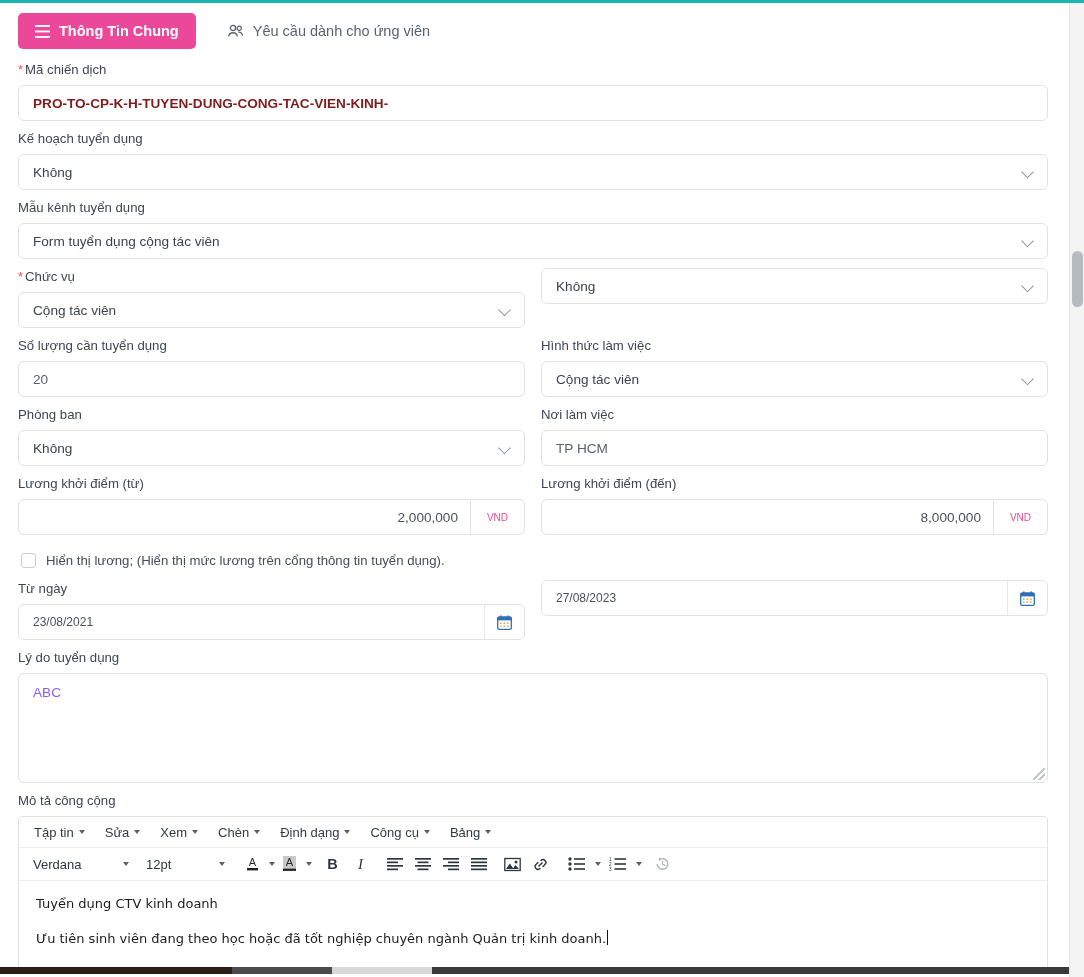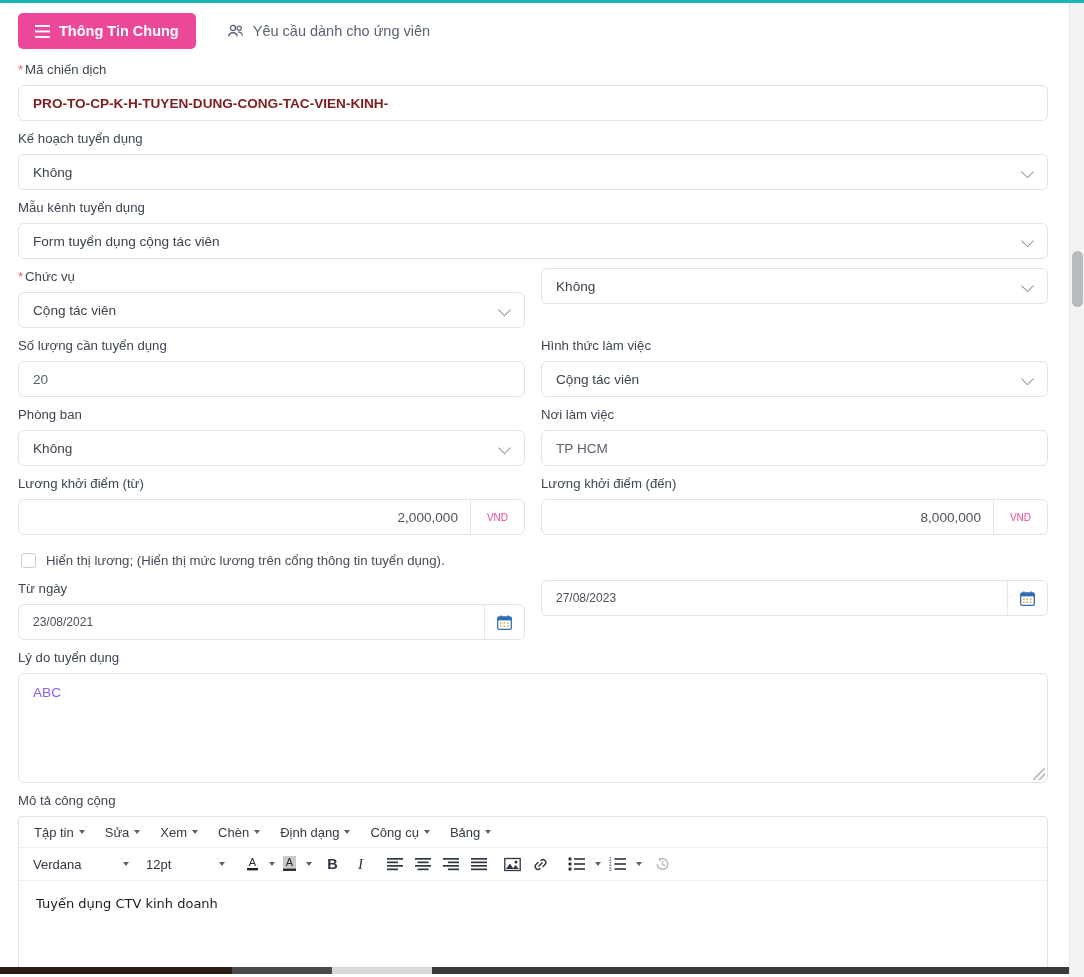--- a/index.html
+++ b/index.html
@@ -617,20 +617,21 @@
               <svg width="17" height="16" viewBox="0 0 17 16">
                 <path d="M3.2 8 a5.3 5.3 0 1 0 1.8 -4" fill="none" stroke="#b3b7bd" stroke-width="1.4"></path>
                 <path d="M5.3 1.3 L4.6 4.6 L7.9 4.2 Z" fill="#b3b7bd"></path>
                 <path d="M8.5 5.3 L8.5 8.2 L10.7 9.4" fill="none" stroke="#b3b7bd" stroke-width="1.3" stroke-linecap="round"></path>
               </svg>
             </div>
           </div>
 
           <div class="ebody">
             <p>Tuyển dụng CTV kinh doanh</p>
+            <p><span>Ưu tiên sinh viên đang theo học hoặc đã tốt nghiệp chuyên ngành Quản trị kinh doanh.</span><span class="caret-bar"></span></p>
           </div>
 
         </div>
       </div>
     </div>
 
     <div class="bottom-strip">
       <div class="seg1"></div>
       <div class="seg2"></div>
       <div class="seg3"></div>

